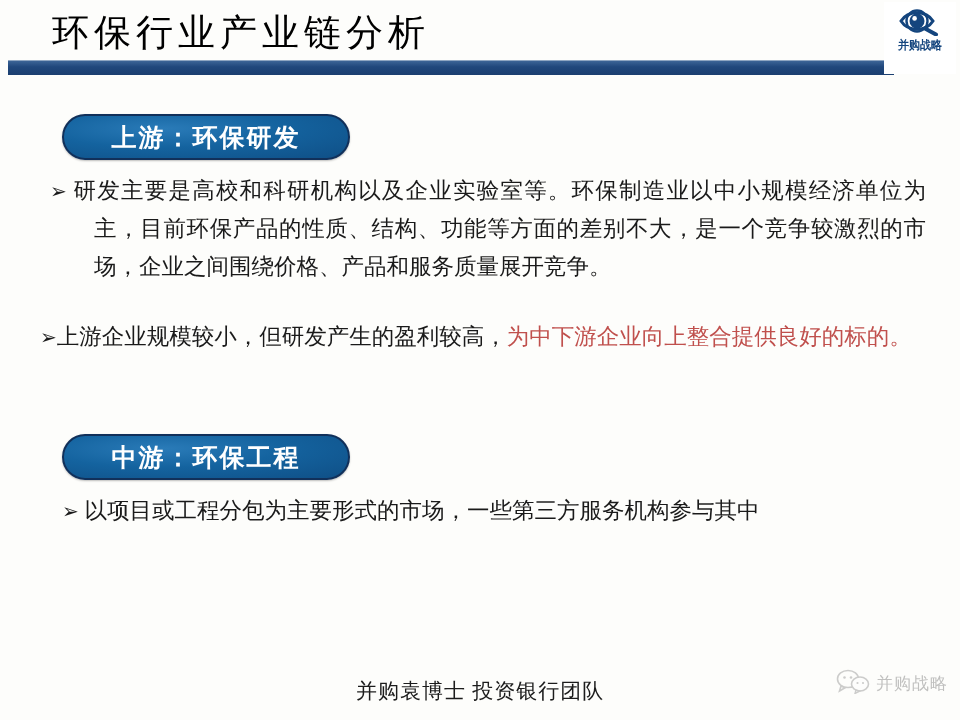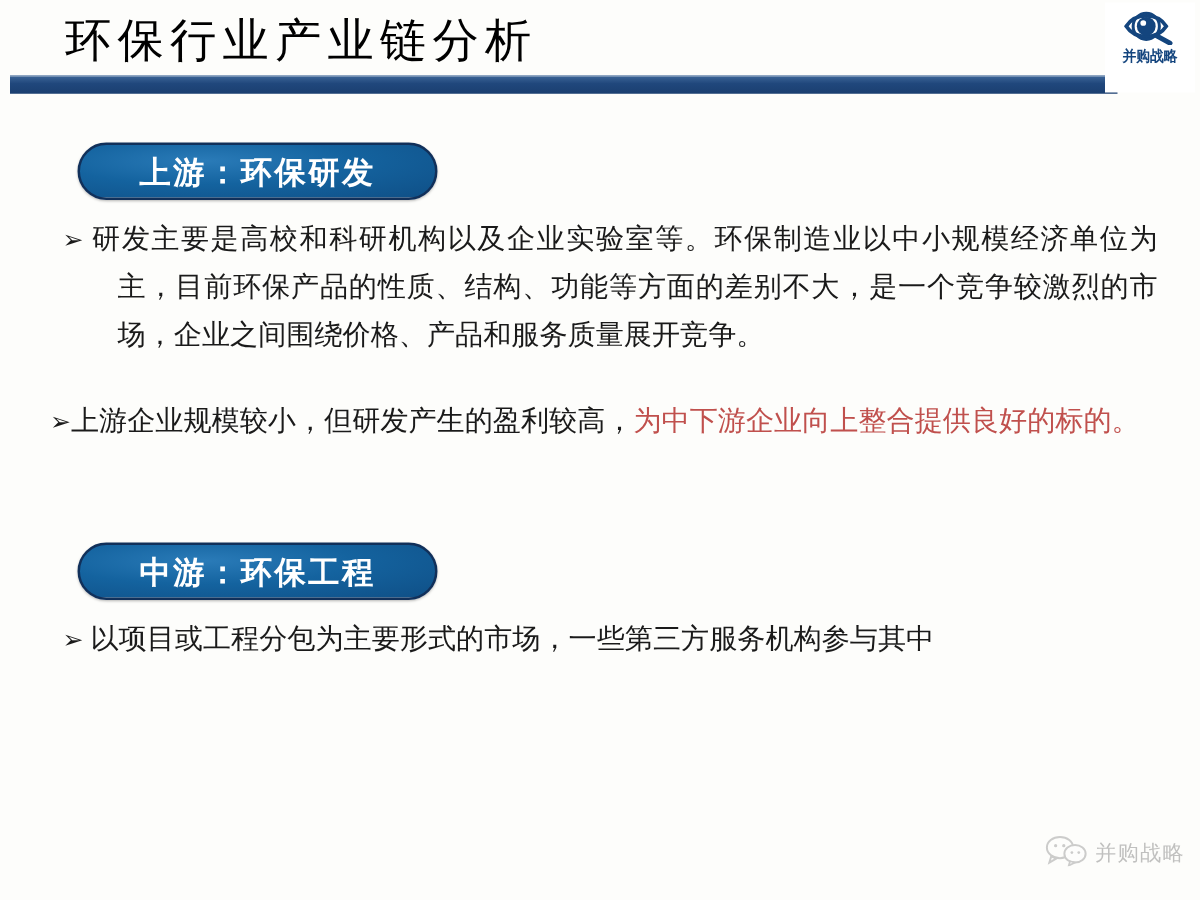--- a/index.html
+++ b/index.html
@@ -127,21 +127,21 @@
   }
   #para-upstream-1 .body-text { display: inline; }
 
   #para-upstream-2 {
     left: 40px;
     top: 318px;
     width: 890px;
   }
 
   #para-midstream-1 {
-    left: 50px;
+    left: 62px;
     top: 492px;
     width: 876px;
   }
 
   .hang {
     display: block;
     padding-left: 44px;
     text-indent: -44px;
   }
   .hang-tight {
@@ -224,20 +224,21 @@
     <span class="pill-label">中游：环保工程</span>
   </div>
 
   <div class="para" id="para-midstream-1">
     <span class="hang">
       <span class="marker">➢</span>
       <span class="body-text">以项目或工程分包为主要形式的市场，一些第三方服务机构参与其中</span>
     </span>
   </div>
 
+  <div class="footer-credit">并购袁博士 投资银行团队</div>
 
   <div class="watermark">
     <span>
       <svg width="34" height="26" viewBox="0 0 34 26" aria-hidden="true">
         <ellipse cx="12" cy="11" rx="10.5" ry="8.5" fill="none" stroke="#8a8a8a" stroke-width="1.6"></ellipse>
         <path d="M5 18 L3.5 23 L9 19.8 Z" fill="none" stroke="#8a8a8a" stroke-width="1.6"></path>
         <circle cx="8.5" cy="9.5" r="1.3" fill="#8a8a8a"></circle>
         <circle cx="15" cy="9.5" r="1.3" fill="#8a8a8a"></circle>
         <ellipse cx="24" cy="16" rx="8.5" ry="7" fill="#ffffff" stroke="#8a8a8a" stroke-width="1.6"></ellipse>
         <path d="M20 22 L19 25.5 L24 23 Z" fill="#ffffff" stroke="#8a8a8a" stroke-width="1.4"></path>

